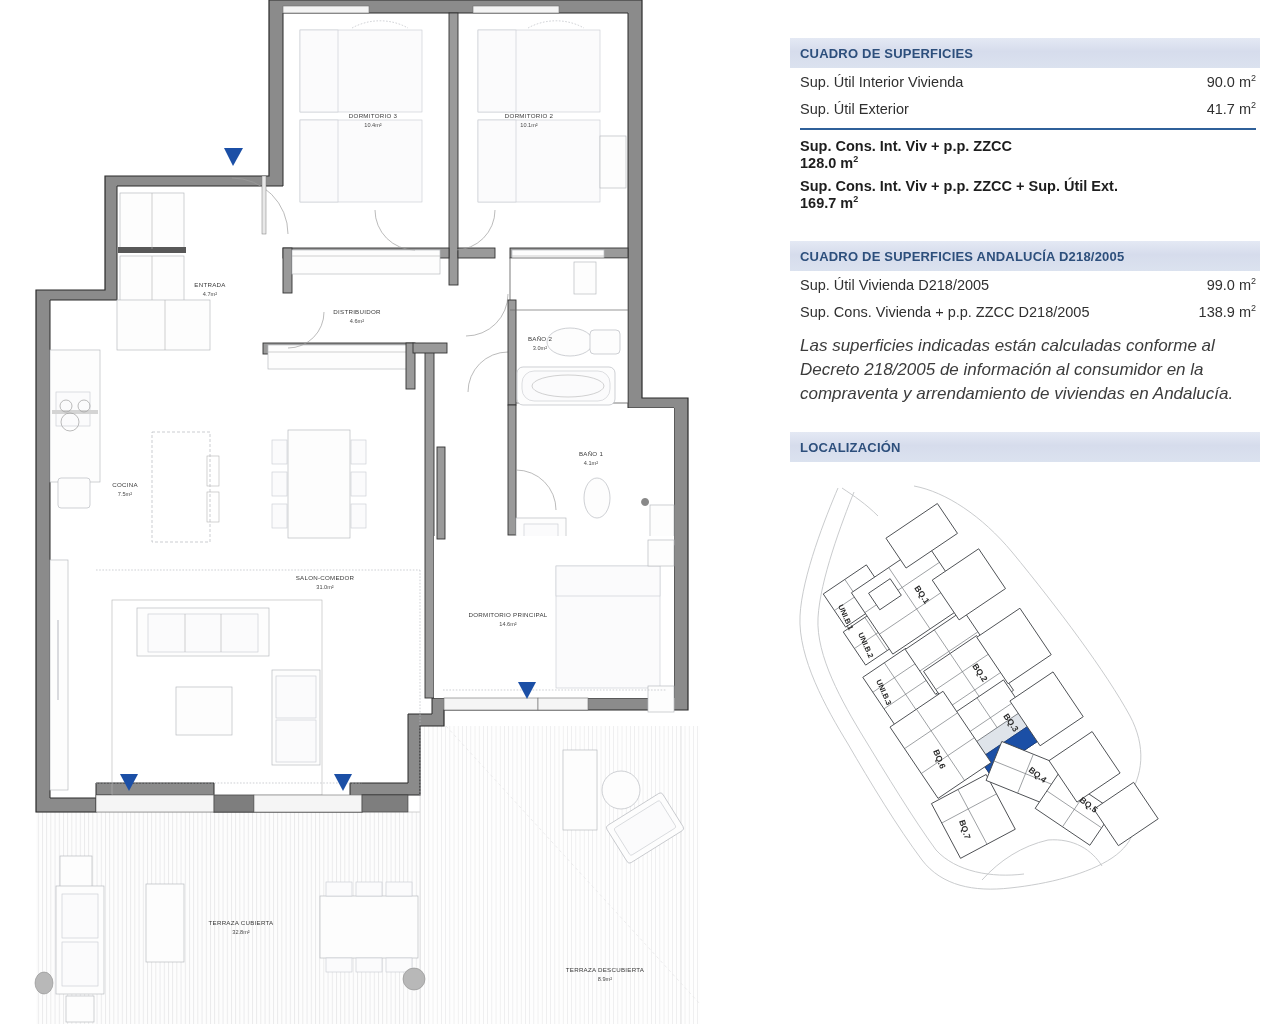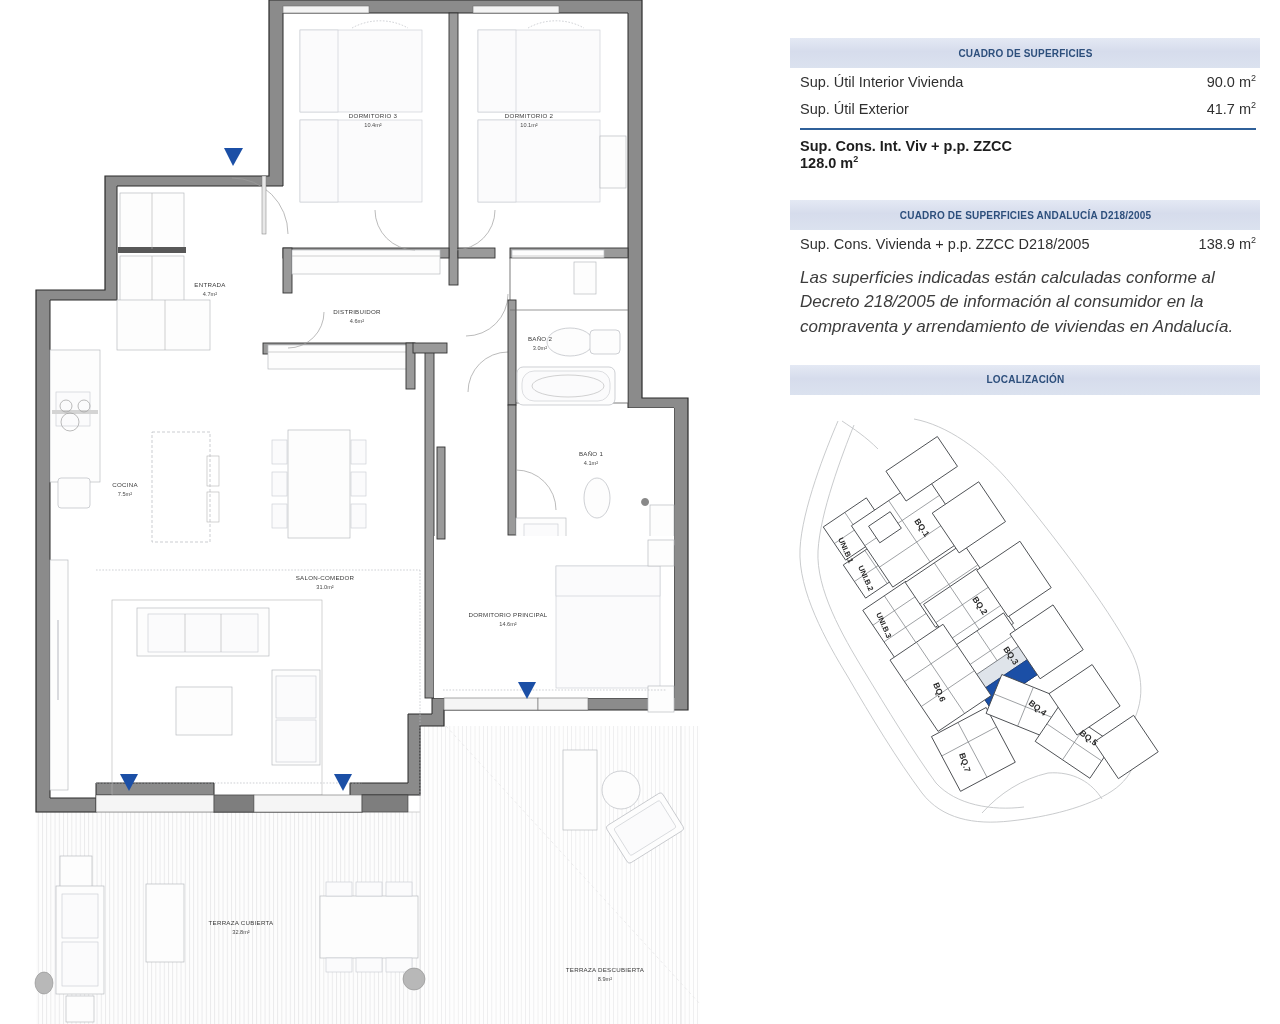--- a/index.html
+++ b/index.html
@@ -40,28 +40,27 @@
   .dot{ fill:none; stroke:#b9bcc1; stroke-width:0.7; stroke-dasharray:1.6 1.6; }
   .dash{ fill:none; stroke:#b5b8bd; stroke-width:0.7; stroke-dasharray:3 2; }
 
   
   #info-panel{
     position:absolute; left:790px; top:0; width:470px; height:1024px;
   }
   .section-head{
     background:linear-gradient(180deg,#e4e9f4 0%, #d6dcec 45%, #dbe2ef 100%);
     color:#2d4f7c;
-    font-size:10px;
+    font-size:13px;
     font-weight:bold;
     letter-spacing:0.2px;
     padding:7px 9px 7px 10px;
     height:30px;
     display:flex;
     align-items:center;
-    justify-content:center;
   }
   #tbl1-head{ margin-top:38px; }
   #tbl2-head{ margin-top:26px; }
   #loc-head{ margin-top:22px; }
 
   .row{
     display:flex;
     align-items:baseline;
     justify-content:space-between;
     padding:5px 4px 5px 10px;
@@ -387,25 +386,33 @@
     <span class="lbl">Sup. Útil Exterior</span>
     <span class="val"><span>41.7 m</span><sup>2</sup></span>
   </div>
 
   <div class="rule"></div>
 
   <div class="row bold tight">
     <span class="lbl">Sup. Cons. Int. Viv + p.p. ZZCC</span>
     <span class="val"><span>128.0 m</span><sup>2</sup></span>
   </div>
+  <div class="row bold tight">
+    <span class="lbl">Sup. Cons. Int. Viv + p.p. ZZCC + Sup. Útil Ext.</span>
+    <span class="val"><span>169.7 m</span><sup>2</sup></span>
+  </div>
 
   <div class="section-head" id="tbl2-head">
     <span>CUADRO DE SUPERFICIES ANDALUCÍA D218/2005</span>
   </div>
 
+  <div class="row">
+    <span class="lbl">Sup. Útil Vivienda D218/2005</span>
+    <span class="val"><span>99.0 m</span><sup>2</sup></span>
+  </div>
   <div class="row">
     <span class="lbl">Sup. Cons. Vivienda + p.p. ZZCC D218/2005</span>
     <span class="val"><span>138.9 m</span><sup>2</sup></span>
   </div>
 
   <div class="note">Las superficies indicadas están calculadas conforme al Decreto 218/2005 de información al consumidor en la compraventa y arrendamiento de viviendas en Andalucía.</div>
 
   <div class="section-head" id="loc-head">
     <span>LOCALIZACIÓN</span>
   </div>

